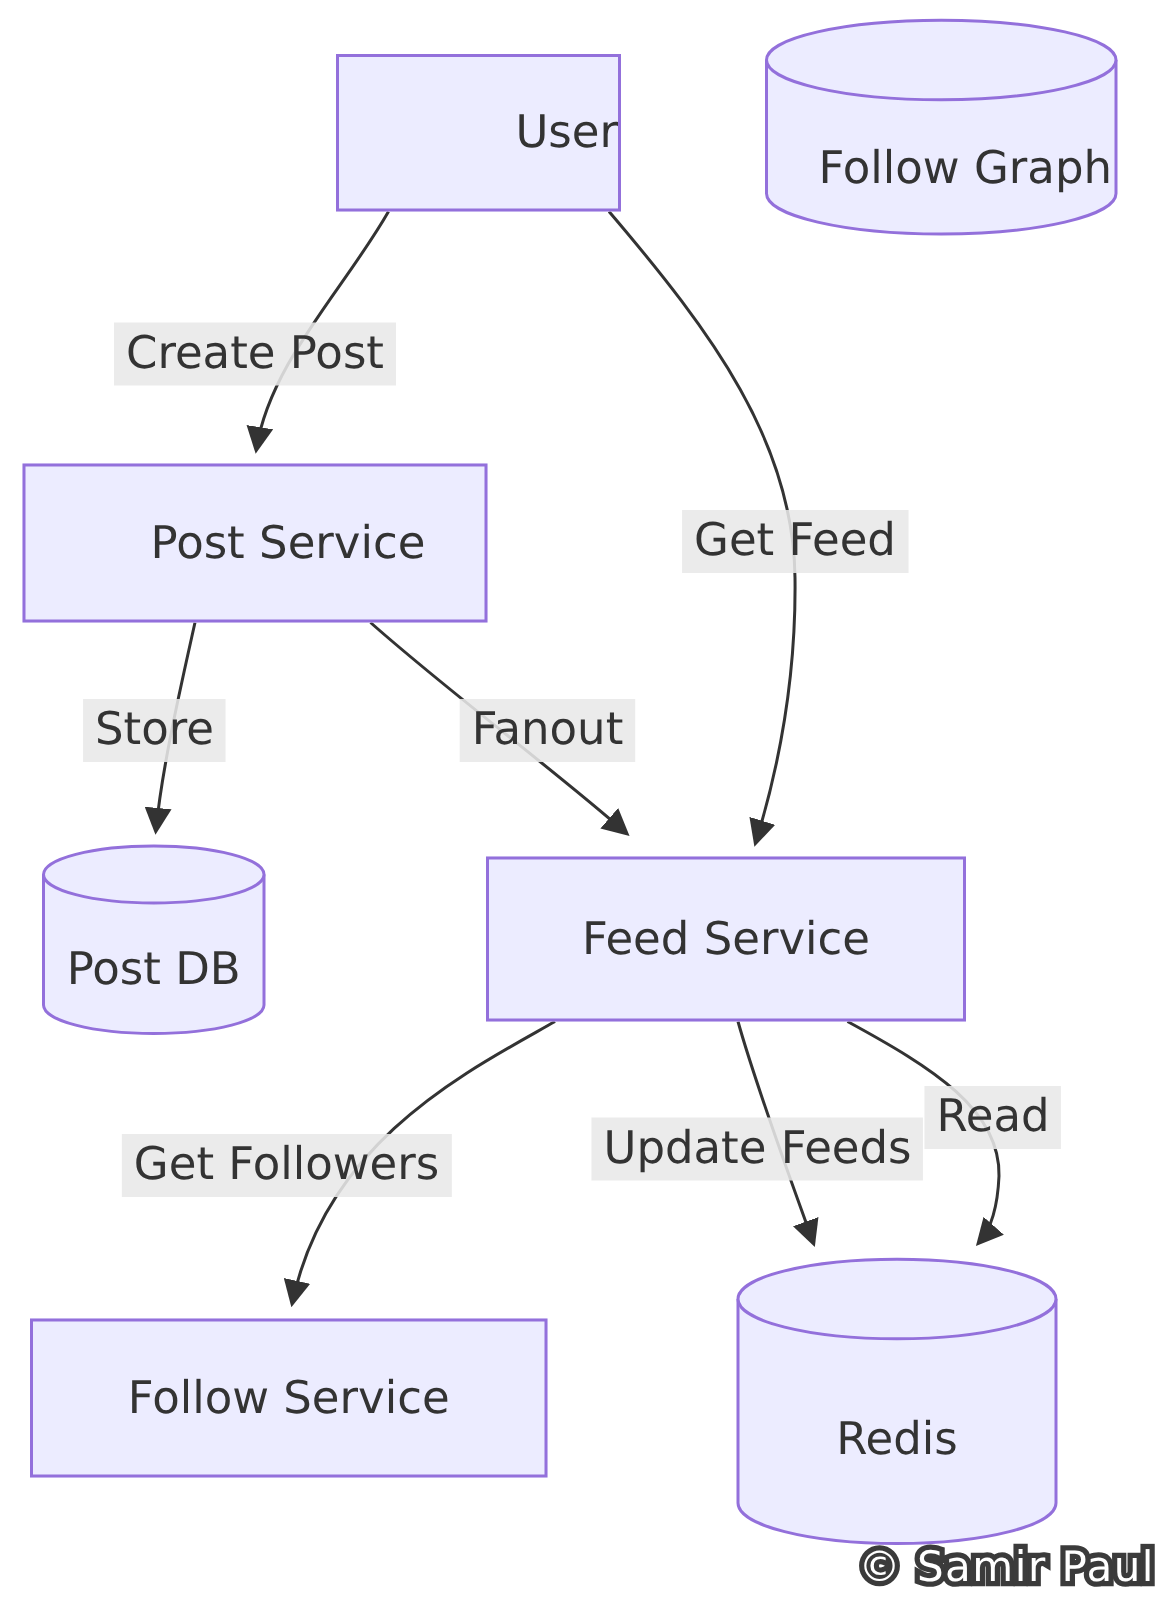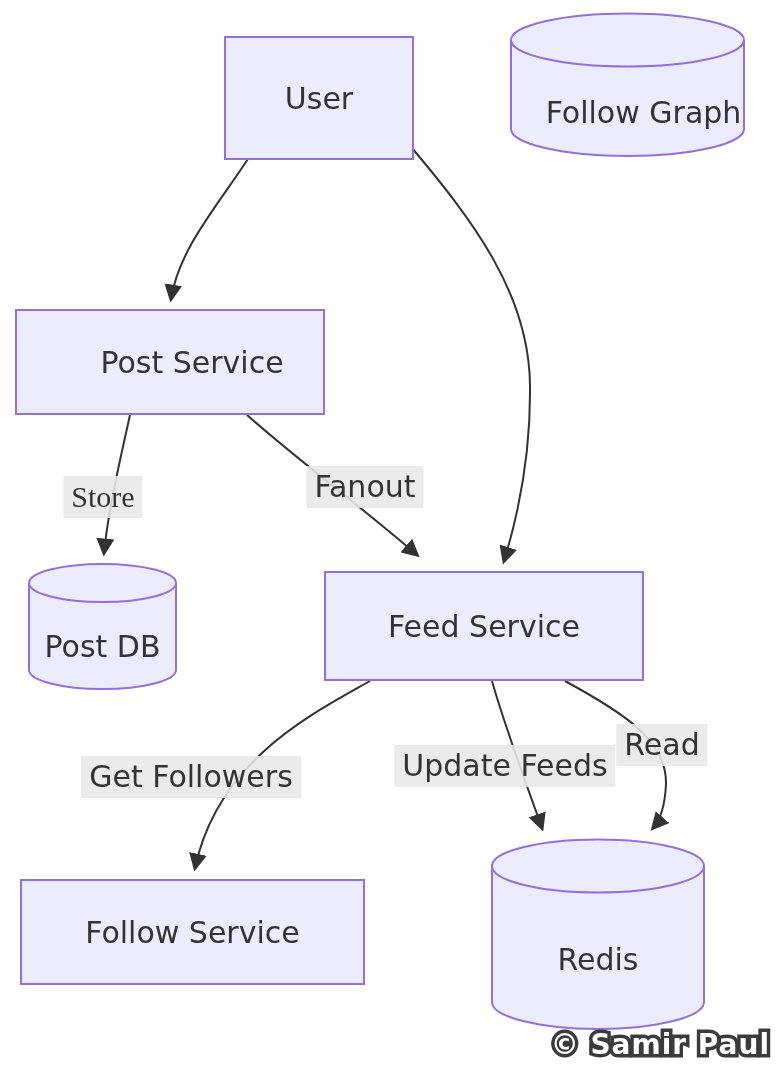--- a/index.html
+++ b/index.html
@@ -73,21 +73,21 @@
     color: #333333;
   }
   .cyl-fill { fill: #ECECFF; stroke: #9370DB; stroke-width: 2px; }
   
   #watermark {
     position: absolute;
     right: 6px;
     top: 1028px;
     z-index: 4;
     font-size: 28px;
-    font-weight: bold;
+    font-weight: normal;
     color: #ffffff;
     letter-spacing: 1px;
     -webkit-text-stroke: 7px #3b3b3b;
     paint-order: stroke fill;
     text-shadow:
       2px 2px 0 #3b3b3b, -2px 2px 0 #3b3b3b,
       2px -2px 0 #3b3b3b, -2px -2px 0 #3b3b3b;
   }
 </style>
 </head>
@@ -103,27 +103,29 @@
     </defs>
     <path class="edge" d="M 259 141 C 230 192, 180 242, 171 299" marker-end="url(#arrow)"></path>
     <path class="edge" d="M 406 141 C 475 222, 529 295, 530 385 C 531 462, 516 522, 504 561" marker-end="url(#arrow)"></path>
     <path class="edge" d="M 130 415 C 120 460, 108 512, 104 553" marker-end="url(#arrow)"></path>
     <path class="edge" d="M 247 415 C 300 462, 368 512, 417 555" marker-end="url(#arrow)"></path>
     <path class="edge" d="M 370 681 C 312 714, 218 760, 195 868" marker-end="url(#arrow)"></path>
     <path class="edge" d="M 492 681 C 504 724, 527 786, 542 828" marker-end="url(#arrow)"></path>
     <path class="edge" d="M 565 681 C 622 712, 667 740, 666 784 C 665 807, 660 820, 653 828" marker-end="url(#arrow)"></path>
   </svg>
 
-  <div class="elabel" style="left:103px; top:497px;font-family:Liberation Serif, serif;">Store</div>
+  <div class="elabel" style="left:170px; top:236px;">Create Post</div>
+  <div class="elabel" style="left:530px; top:361px;">Get Feed</div>
+  <div class="elabel" style="left:103px; top:487px;">Store</div>
   <div class="elabel" style="left:337px; top:487px;margin-left:28px;">Fanout</div>
   <div class="elabel" style="left:191px; top:777px;">Get Followers</div>
   <div class="elabel" style="left:505px; top:766px;text-align:right;">Update Feeds</div>
   <div class="elabel" style="left:662px; top:745px;">Read</div>
 
-  <div class="node-rect" style="left:224px; top:36px; width:190px; height:124px;">
+  <div class="node-rect" style="left:224px; top:36px; width:190px; height:105px;justify-content:flex-end;">
     <span>User</span>
   </div>
 
   <div class="node-rect" style="left:15px; top:309px; width:310px; height:106px;padding-left:44px;">
     <span>Post Service</span>
   </div>
 
   <div class="node-rect" style="left:324px; top:571px; width:320px; height:110px;">
     <span>Feed Service</span>
   </div>

